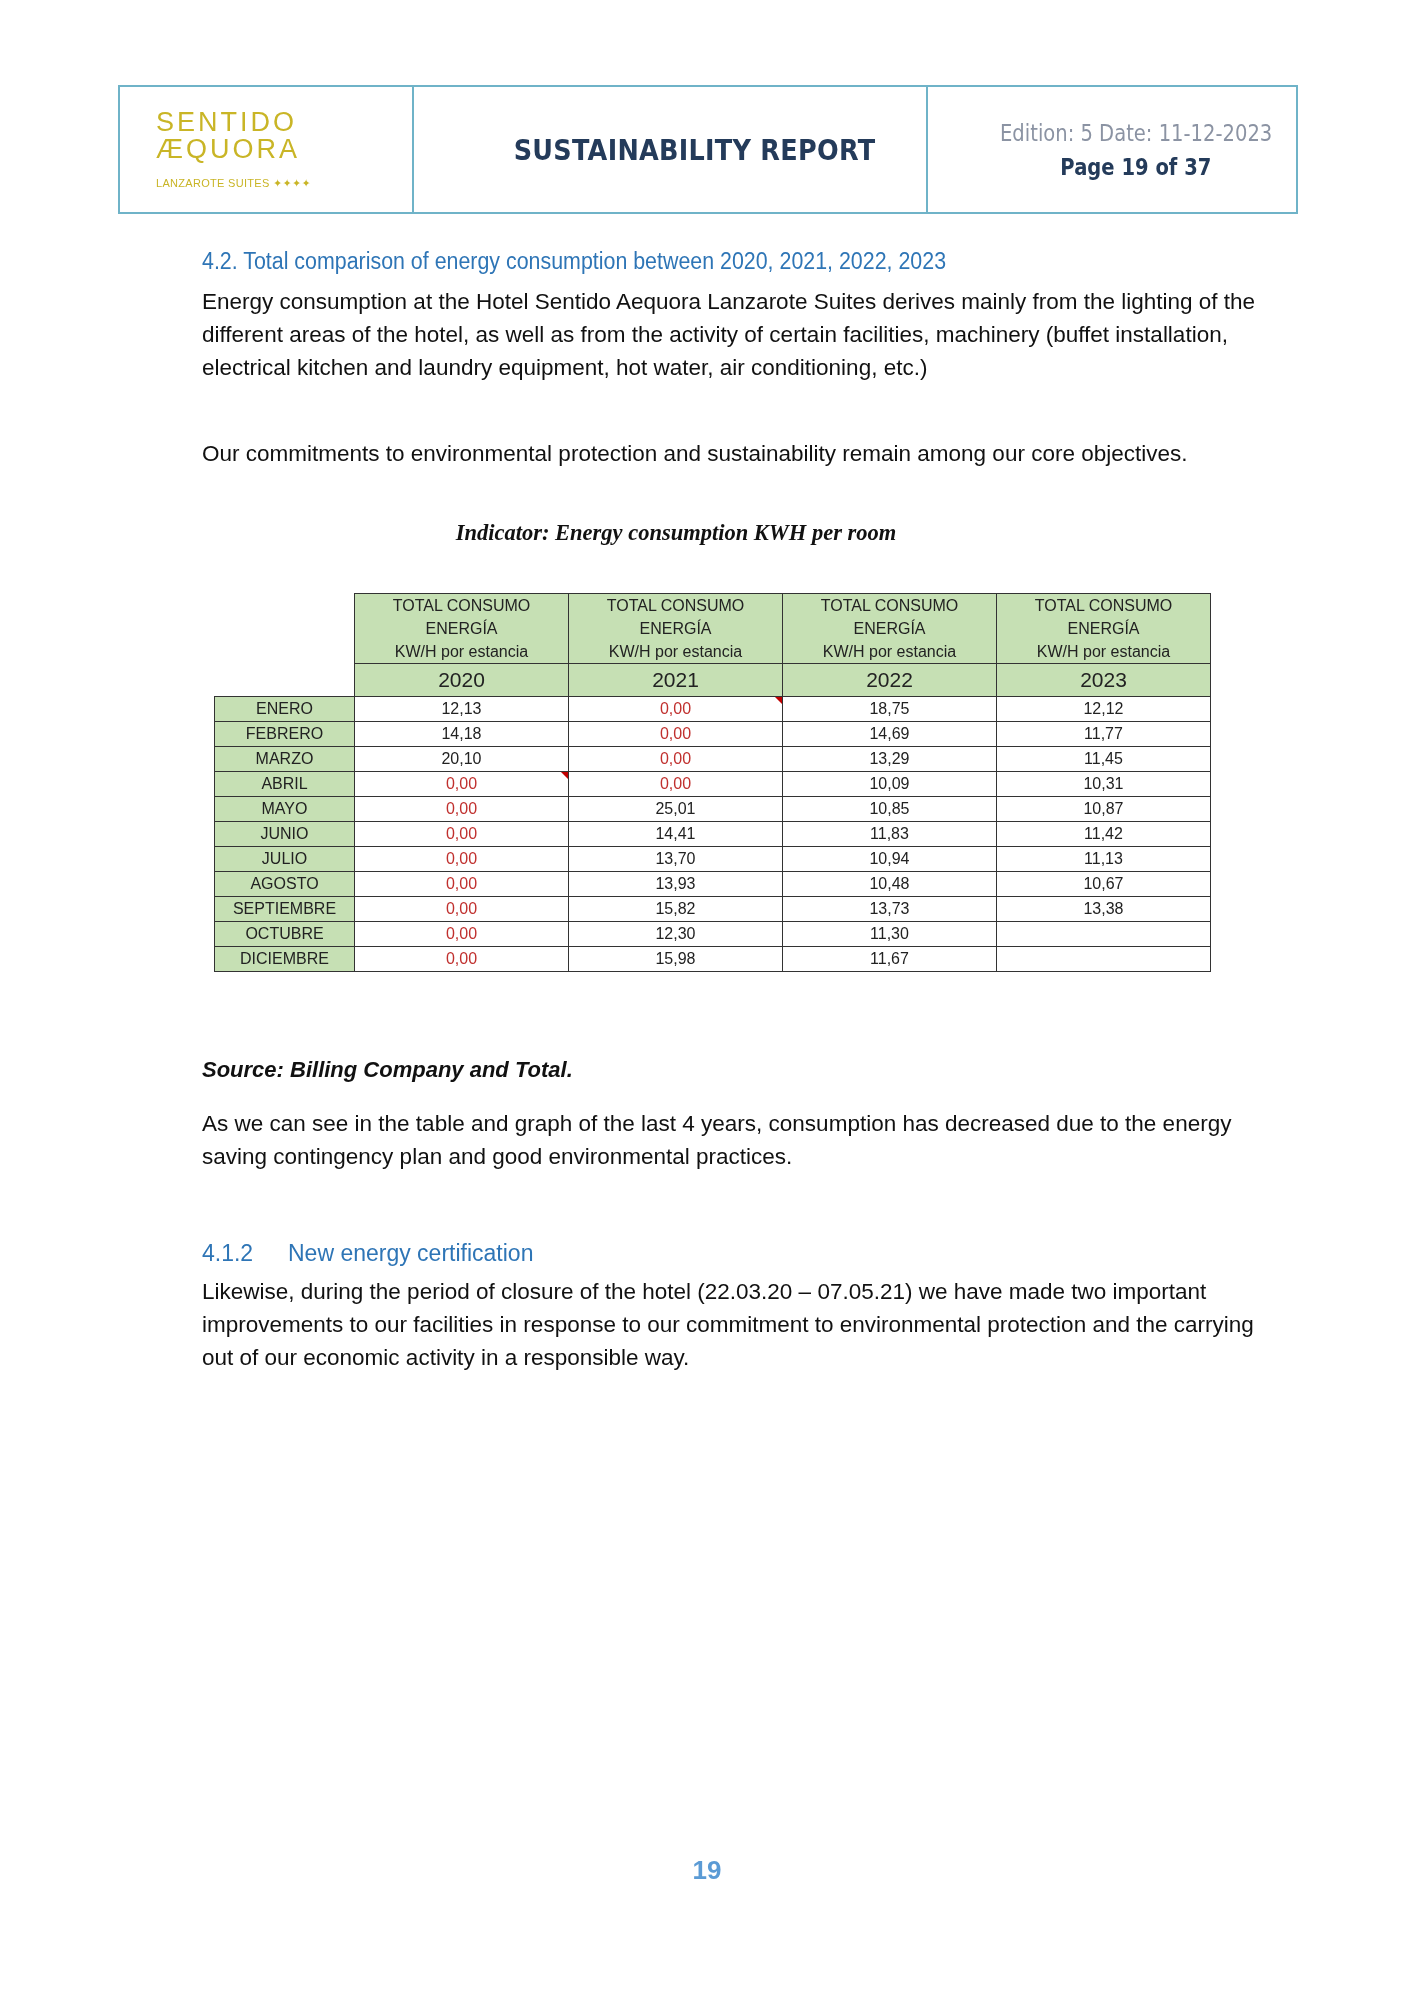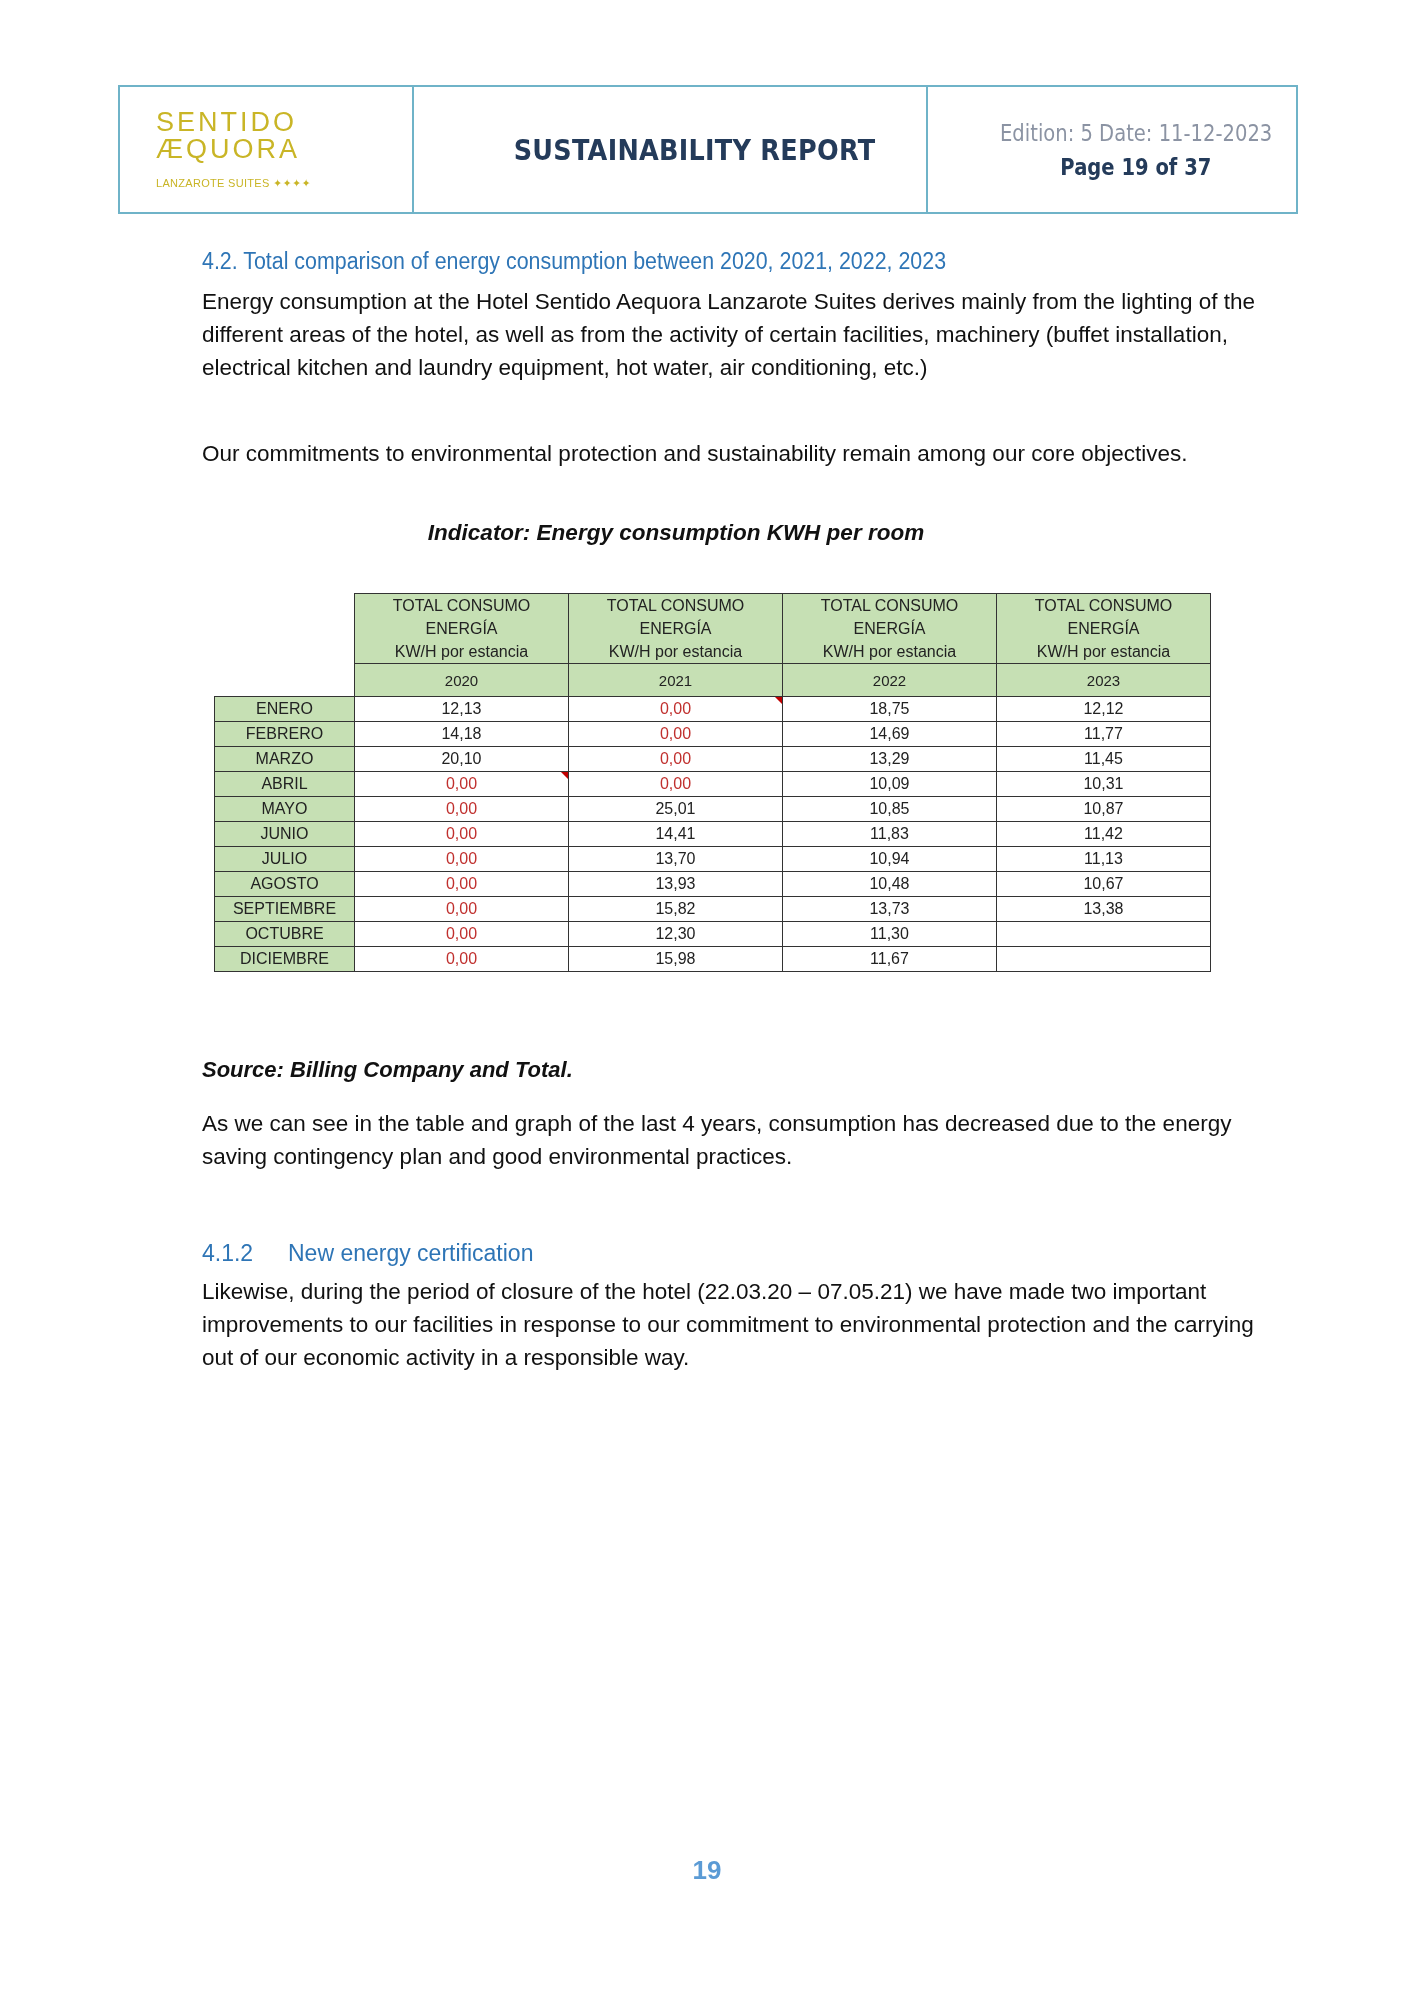--- a/index.html
+++ b/index.html
@@ -15,34 +15,34 @@
   .logo-sub { font-family: "Liberation Sans", sans-serif; font-size: 11px; letter-spacing: 0.3px; color: #c9b526; margin-top: 14px; }
   .title { font-family: "DejaVu Sans", sans-serif; font-weight: bold; font-size: 29px; color: #243b5a; letter-spacing: 0.3px; transform: scaleX(0.88); }
   .meta-edition { font-family: "DejaVu Sans", sans-serif; font-size: 23px; color: #8b93a3; transform: scaleX(0.85); white-space: nowrap; }
   .meta-page { font-family: "DejaVu Sans", sans-serif; font-weight: bold; font-size: 23px; color: #243b5a; transform: scaleX(0.85); margin-top: 8px; white-space: nowrap; }
 
   
   .h2 { position: absolute; left: 202px; top: 248px; font-size: 23px; color: #2e75b6; font-family: "Liberation Sans", sans-serif; transform-origin: left; transform: scaleX(0.93); white-space: nowrap; }
   .para { position: absolute; left: 202px; width: 1060px; font-size: 22.5px; line-height: 33px; color: #111; font-family: "Liberation Sans", sans-serif; }
   .p1 { top: 285px; }
   .p2 { top: 437px; }
-  .indicator { position: absolute; left: 0; width: 1352px; top: 520px; text-align: center; font-weight: bold; font-style: italic; font-size: 22.5px; }
+  .indicator { position: absolute; left: 0; width: 1352px; top: 520px; text-align: center; font-weight: bold; font-style: italic; font-size: 22.5px; font-family: Liberation Serif, serif; }
   .source { position: absolute; left: 202px; top: 1057px; font-weight: bold; font-style: italic; font-size: 22px; }
   .p3 { top: 1107px; }
   .h3 { position: absolute; left: 202px; top: 1240px; font-size: 23px; color: #2e75b6; white-space: nowrap; }
   .h3 .num { display: inline-block; width: 86px; }
   .p4 { top: 1275px; }
   .pagenum { position: absolute; left: 0; width: 1414px; top: 1855px; text-align: center; font-size: 26px; font-weight: bold; color: #5b9bd5; }
 
   
   .tbl { position: absolute; left: 214px; top: 593px; border-collapse: collapse; font-family: "Liberation Sans", sans-serif; color: #222; }
   .tbl td, .tbl th { border: 1.5px solid #333; text-align: center; padding: 0; font-weight: normal; position: relative; }
   .tbl .blank { border: none; background: transparent; }
   .tbl .colhead { background: #c6e0b4; font-size: 16px; line-height: 23px; height: 68px; width: 213px; }
-  .tbl .yearhead { background: #c6e0b4; font-size: 15px; height: 32px; }
+  .tbl .yearhead { background: #c6e0b4; font-size: 21px; height: 32px; }
   .tbl .month { background: #c6e0b4; width: 139px; font-size: 16px; height: 24px; line-height: 24px; }
   .tbl .val { font-size: 16px; height: 24px; line-height: 24px; background: #fff; }
   .tbl .zero { color: #c0302e; }
   .tbl .total-label, .tbl .total-val { font-weight: bold; font-size: 16px; background: #fff; height: 24px; }
   .flag::after { content: ""; position: absolute; right: 0; top: 0; width: 0; height: 0; border-top: 7px solid #c00000; border-left: 7px solid transparent; }
 </style>
 </head>
 <body>
 
 <div class="hdr">

